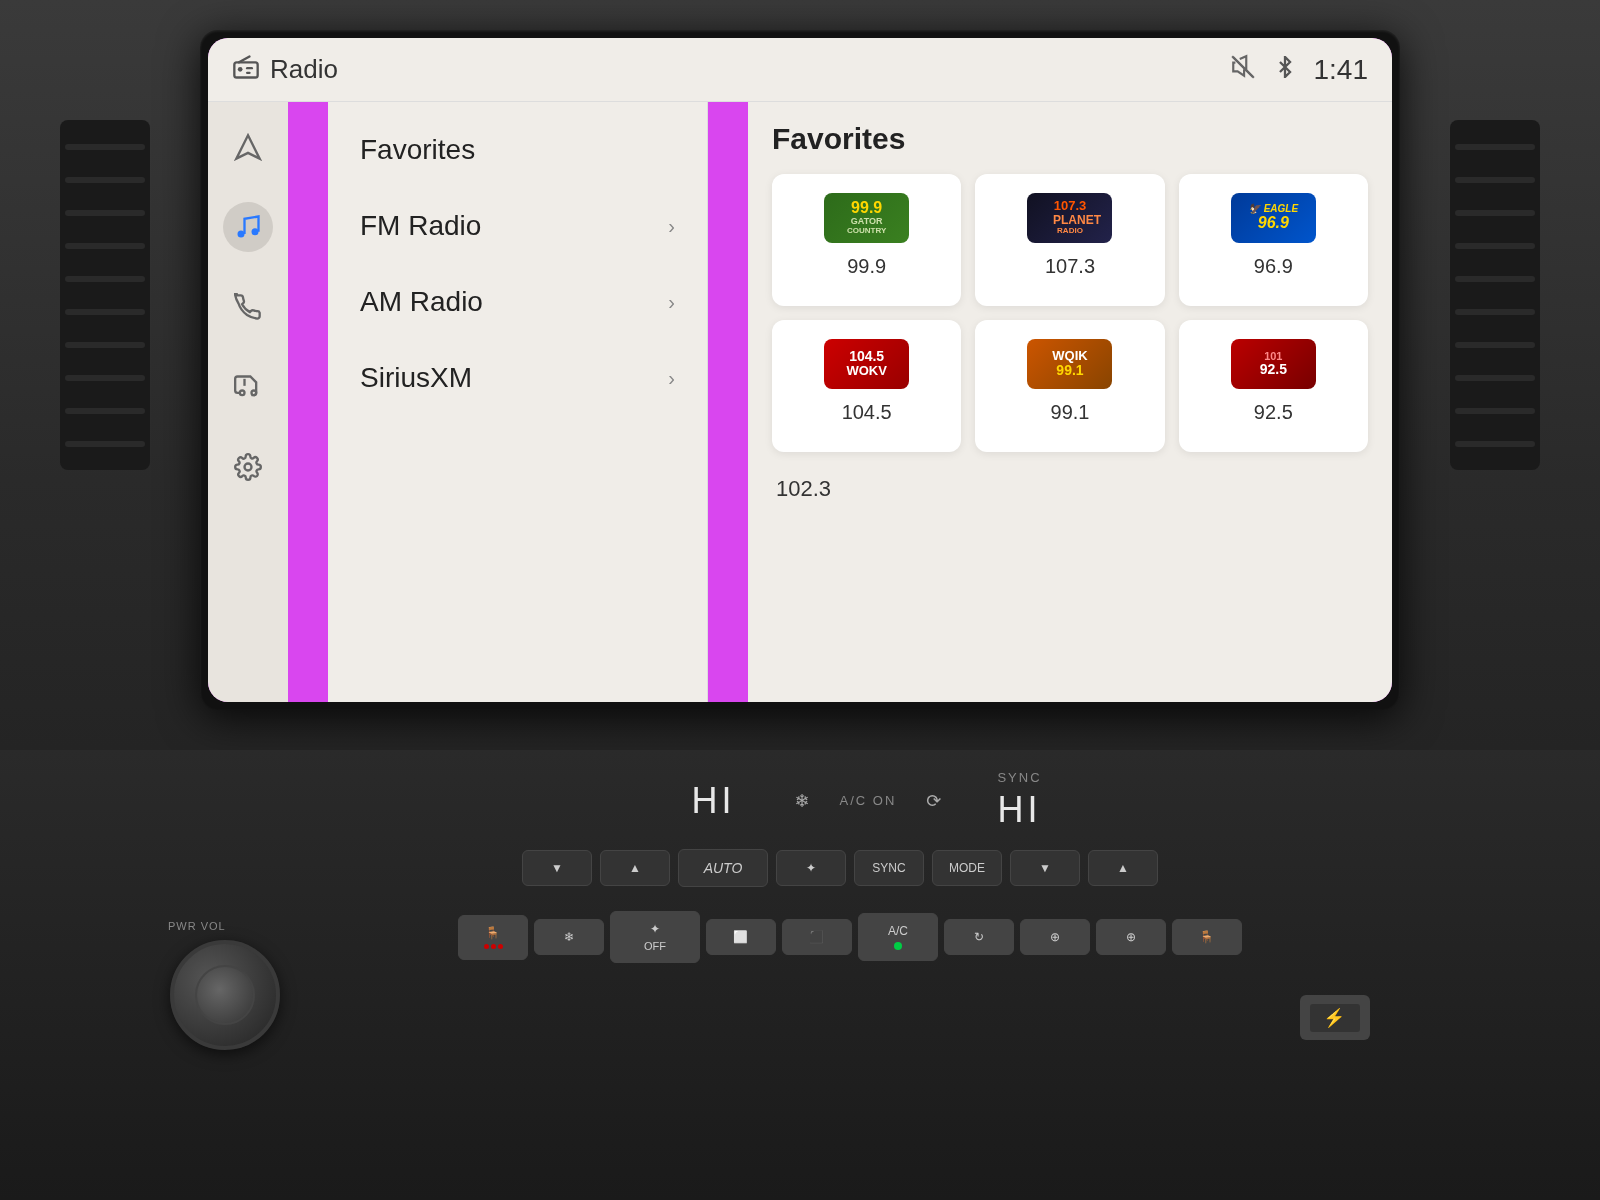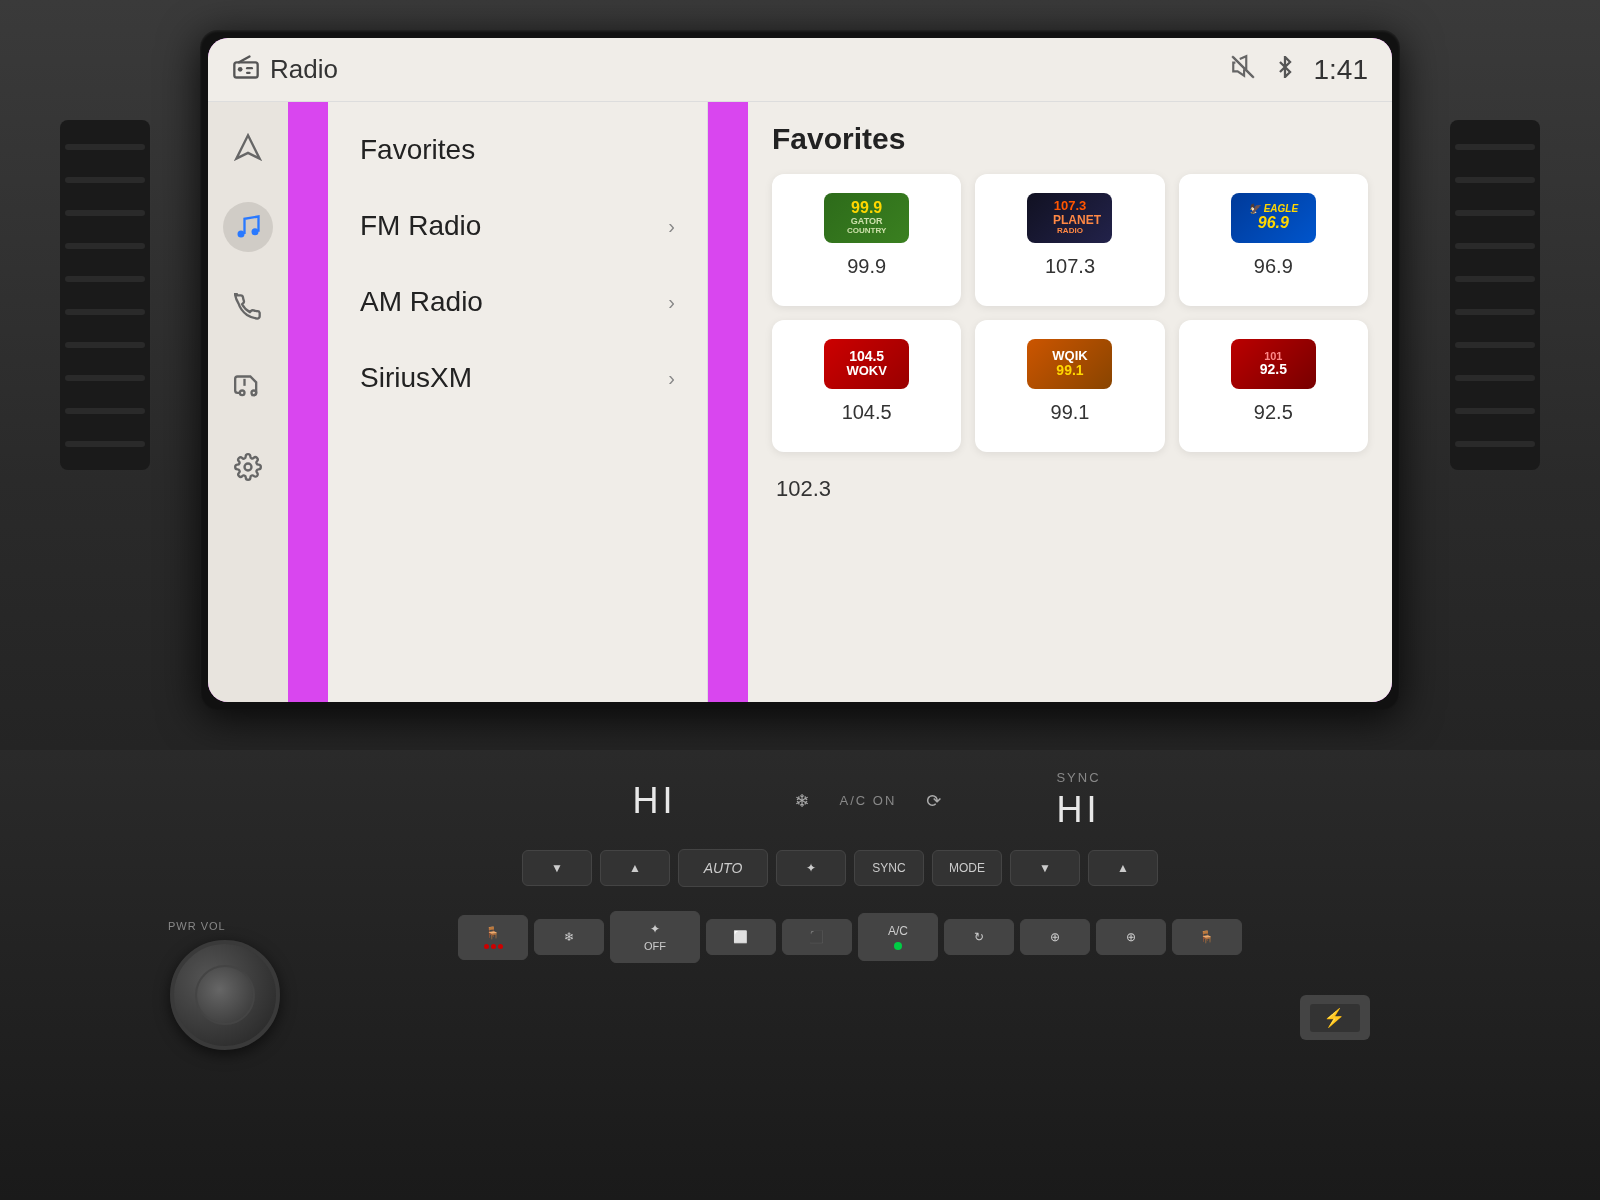--- a/index.html
+++ b/index.html
@@ -288,21 +288,21 @@
       background: linear-gradient(180deg, #2a2a2a 0%, #1a1a1a 100%);
       display: flex;
       flex-direction: column;
       align-items: center;
     }
 
     .climate-display {
       display: flex;
       align-items: center;
       justify-content: center;
-      gap: 115px;
+      gap: 56px;
       padding: 20px 0 10px;
       color: #e0e0e0;
     }
 
     .temp-display {
       font-size: 36px;
       font-weight: 300;
       color: #e8e8e8;
       letter-spacing: 4px;
     }

